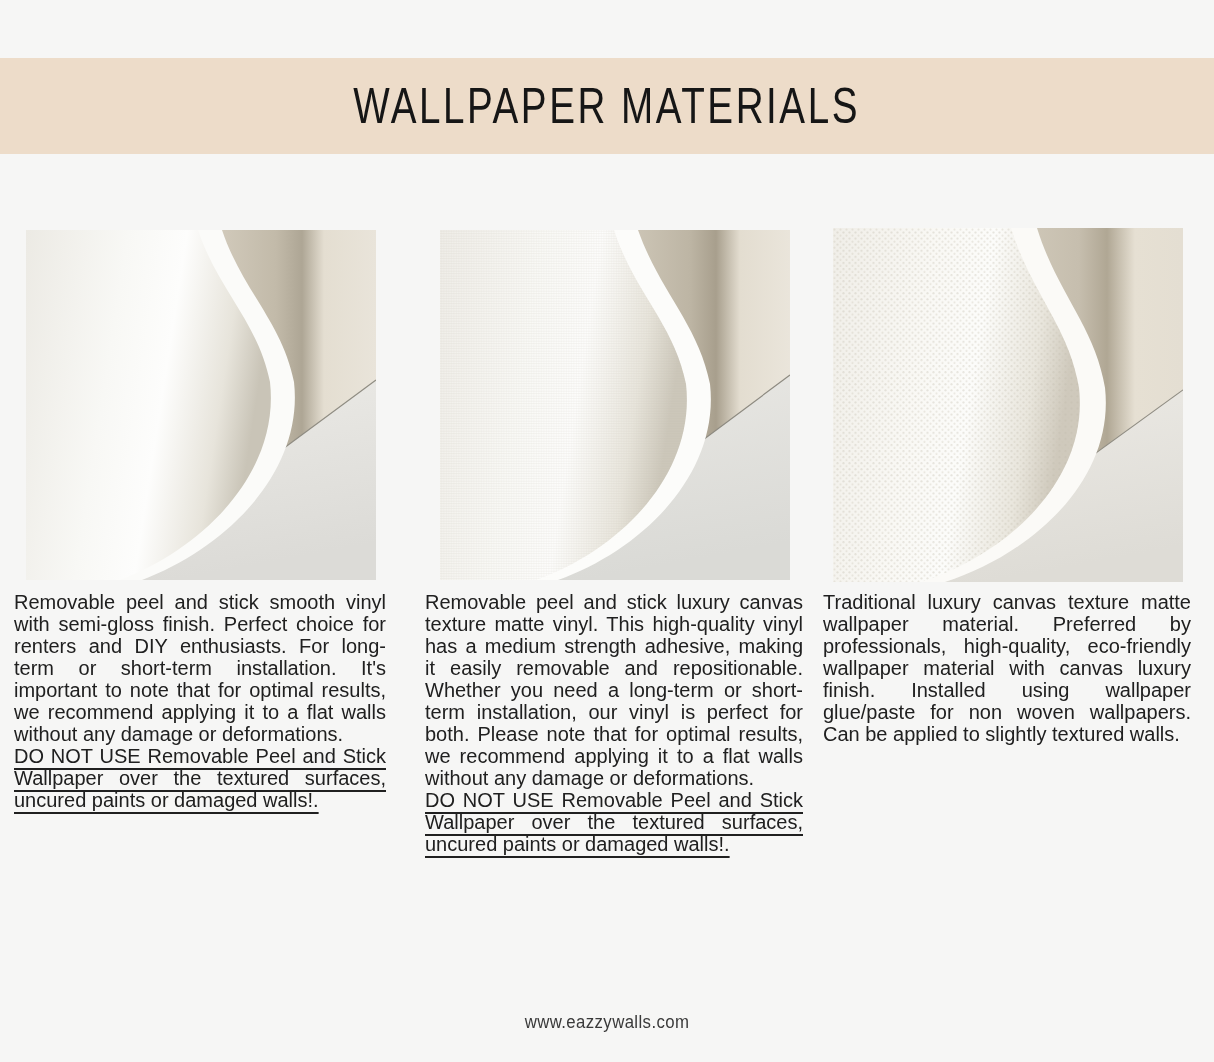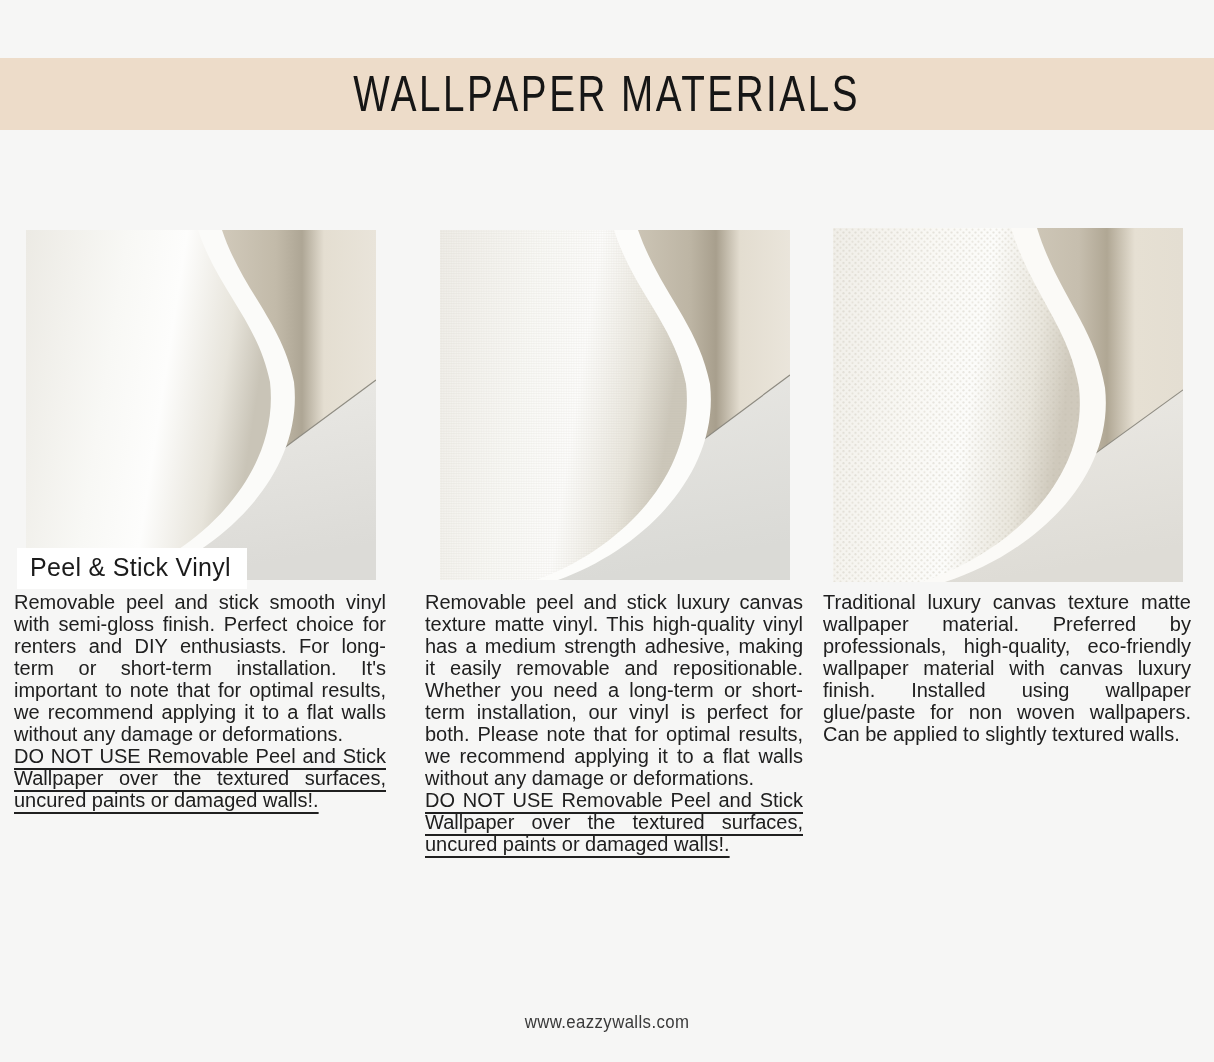--- a/index.html
+++ b/index.html
@@ -13,21 +13,21 @@
     margin: 0 auto;
     background: #f6f6f5;
     overflow: hidden;
     color: #1e1e1e;
   }
 
   
   .banner {
     position: absolute;
     top: 58px; left: 0;
-    width: 100%; height: 72px;
+    width: 100%; height: 96px;
     background: #eddcc9;
     display: flex;
     align-items: center;
     justify-content: center;
   }
   .title {
     display: inline-block;
     font-size: 46px;
     font-weight: 400;
     letter-spacing: 3px;
@@ -135,23 +135,20 @@
           </linearGradient>
         </defs>
         <rect width="350" height="350" fill="url(#wall-a)"></rect>
         <rect x="150" width="200" height="350" fill="url(#roll-a)"></rect>
         <path d="M350 150 L80 350 L350 350 Z" fill="url(#floor-a)"></path>
         <path d="M350 150 L80 350" stroke="#8f8c82" stroke-width="1.2" fill="none"></path>
         <path d="M24 0 L196 0 C216 60 256 92 268 152 C278 242 200 318 116 350 L24 350 Z" fill="#fbfbf9"></path>
         <path d="M0 0 L172 0 C192 60 232 92 244 152 C254 242 178 318 94 350 L0 350 Z" fill="url(#sheet-a)"></path>
       </svg>
     </figure>
-    <div class="material-label">
-      <span>Peel &amp; Stick Vinyl</span>
-    </div>
     <div class="textblock">
       <p class="desc">Removable peel and stick smooth vinyl with semi-gloss finish. Perfect choice for renters and DIY enthusiasts. For long-term or short-term installation. It's important to note that for optimal results, we recommend applying it to a flat walls without any damage or deformations.</p>
       <p class="warning">DO NOT USE Removable Peel and Stick Wallpaper over the textured surfaces, uncured paints or damaged walls!.</p>
     </div>
   </section>
 
   <section class="col col-2">
     <figure class="photo">
       <svg viewBox="0 0 350 350" preserveAspectRatio="none">
         <defs>

